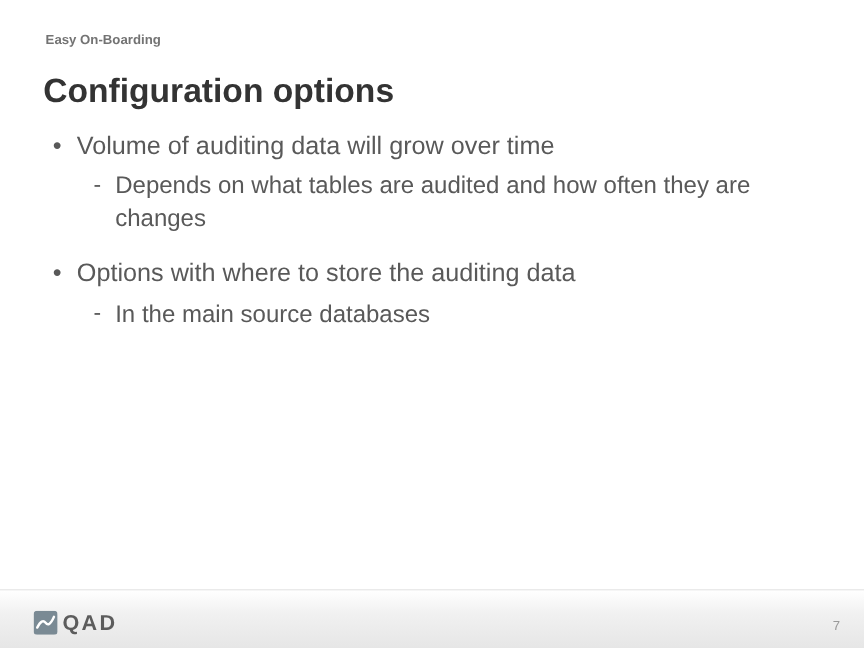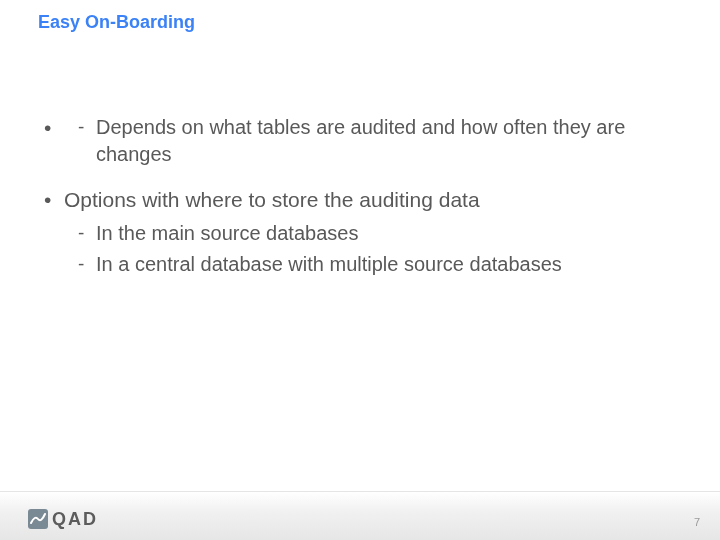--- a/index.html
+++ b/index.html
@@ -13,25 +13,25 @@
     position: relative;
   }
   .slide {
     width: 720px;
     height: 540px;
     position: relative;
     box-sizing: border-box;
   }
   .header {
     position: absolute;
-    top: 12px;
+    top: 28px;
     left: 38px;
-    font-size: 18px;
+    font-size: 11px;
     font-weight: bold;
-    color: #3b82f6;
+    color: #737373;
   }
   .title {
     position: absolute;
     top: 60px;
     left: 36px;
     font-size: 28px;
     font-weight: bold;
     color: #333333;
   }
   .content {
@@ -115,33 +115,34 @@
     bottom: 12px;
     font-size: 11px;
     color: #9a9a9a;
   }
 </style>
 </head>
 <body>
 
 <div class="slide">
   <div class="header">Easy On-Boarding</div>
+  <div class="title">Configuration options</div>
 
   <div class="content">
     <ul class="level1">
       <li>
+        <span>Volume of auditing data will grow over time</span>
         <ul class="level2">
           <li>Depends on what tables are audited and how often they are changes</li>
         </ul>
       </li>
       <li>
         <span>Options with where to store the auditing data</span>
         <ul class="level2">
           <li>In the main source databases</li>
-          <li>In a central database with multiple source databases</li>
         </ul>
       </li>
     </ul>
   </div>
 
   <div class="footer">
     <div class="logo">
       <svg class="logo-mark" viewBox="0 0 20 20">
         <rect x="0" y="0" width="20" height="20" rx="3" fill="#7a8a94"></rect>
         <path d="M3 14 Q7 6 10 10 Q13 14 17 5" stroke="#ffffff" stroke-width="2" fill="none" stroke-linecap="round"></path>

